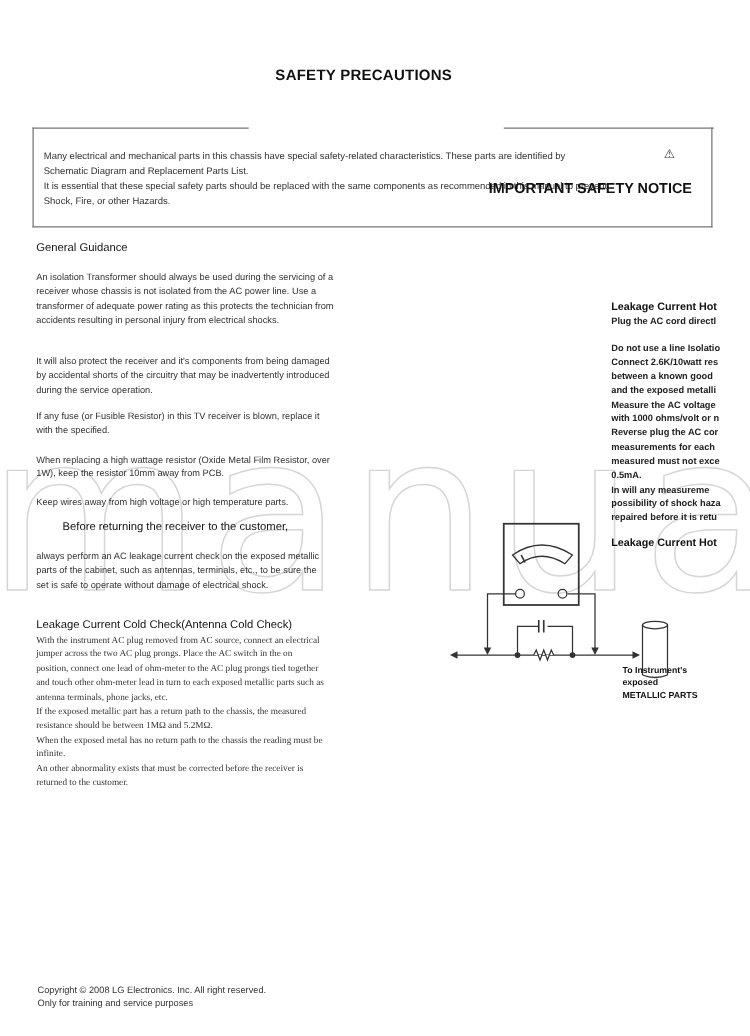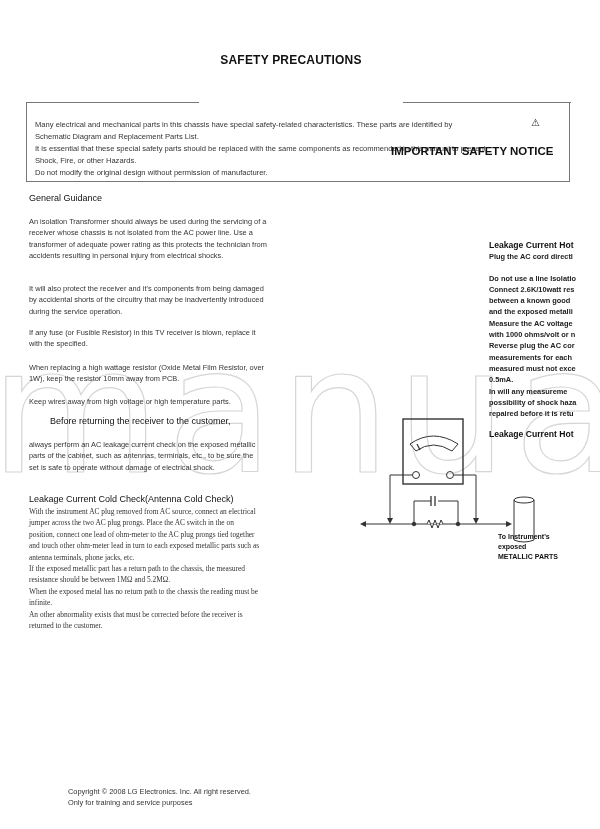--- a/index.html
+++ b/index.html
@@ -33,21 +33,21 @@
   .h2 { font-size:9px; font-weight:normal; color:#111; white-space:nowrap; }
   .para { font-size:7.4px; line-height:11.4px; color:#333; width:240px; }
 
   .right-col {
     left:489px; top:240px; width:111px; overflow:hidden; white-space:nowrap;
     font-size:7.4px; line-height:11.3px; color:#222; font-weight:bold;
   }
   .right-col .rh { font-size:8.6px; font-weight:bold; color:#111; }
   .right-col .gap { height:10px; }
 
-  .footer { left:30px; top:786px; font-size:7.4px; line-height:11px; color:#333;margin-left:38px; }
+  .footer { left:30px; top:786px; font-size:7.4px; line-height:11px; color:#333; }
 
   .watermark { left:0; top:352px; width:600px; height:126px; pointer-events:none; }
   .diagram { left:350px; top:410px; width:230px; height:160px; }
   .diag-label {
     left:498px; top:532px; font-size:7px; font-weight:bold; line-height:10px; color:#111;
   }
 </style>
 </head>
 <body>
 
@@ -58,21 +58,20 @@
 <div class="abs title">SAFETY PRECAUTIONS</div>
 
 <div class="abs notice"></div>
 <div class="abs notice-top-left"></div>
 <div class="abs notice-top-right"></div>
 <div class="abs notice-body">
   <div>Many electrical and mechanical parts in this chassis have special safety-related characteristics. These parts are identified by</div>
   <div>Schematic Diagram and Replacement Parts List.</div>
   <div style="white-space:nowrap;">It is essential that these special safety parts should be replaced with the same components as recommended in this manual to prevent</div>
   <div>Shock, Fire, or other Hazards.</div>
-  <div>Do not modify the original design without permission of manufacturer.</div>
 </div>
 <div class="abs warn-icon">⚠</div>
 <div class="abs notice-title">IMPORTANT SAFETY NOTICE</div>
 
 <div class="abs h2" style="left:29px;top:193px;">General Guidance</div>
 <div class="abs para" style="left:29px;top:216px;">An isolation Transformer should always be used during the servicing of a receiver whose chassis is not isolated from the AC power line. Use a transformer of adequate power rating as this protects the technician from accidents resulting in personal injury from electrical shocks.</div>
 <div class="abs para" style="left:29px;top:283px;">It will also protect the receiver and it's components from being damaged by accidental shorts of the circuitry that may be inadvertently introduced during the service operation.</div>
 <div class="abs para" style="left:29px;top:327px;">If any fuse (or Fusible Resistor) in this TV receiver is blown, replace it with the specified.</div>
 <div class="abs para" style="left:29px;top:362px;">When replacing a high wattage resistor (Oxide Metal Film Resistor, over 1W), keep the resistor 10mm away from PCB.</div>
 <div class="abs para" style="left:29px;top:396px;">Keep wires away from high voltage or high temperature parts.</div>

